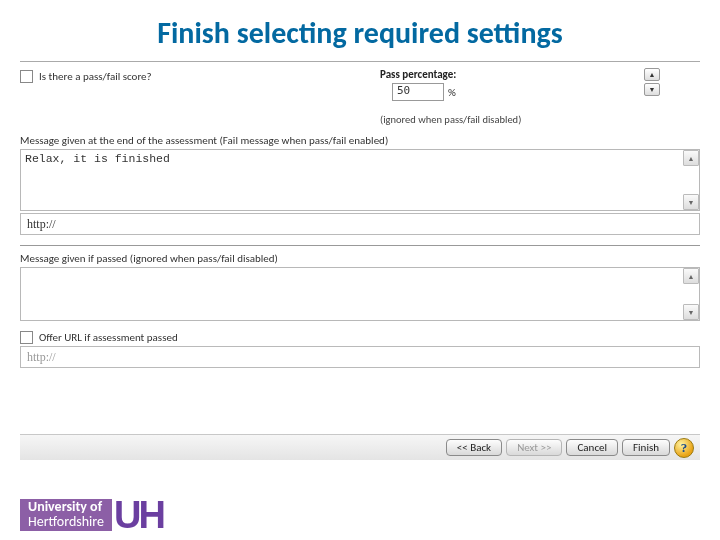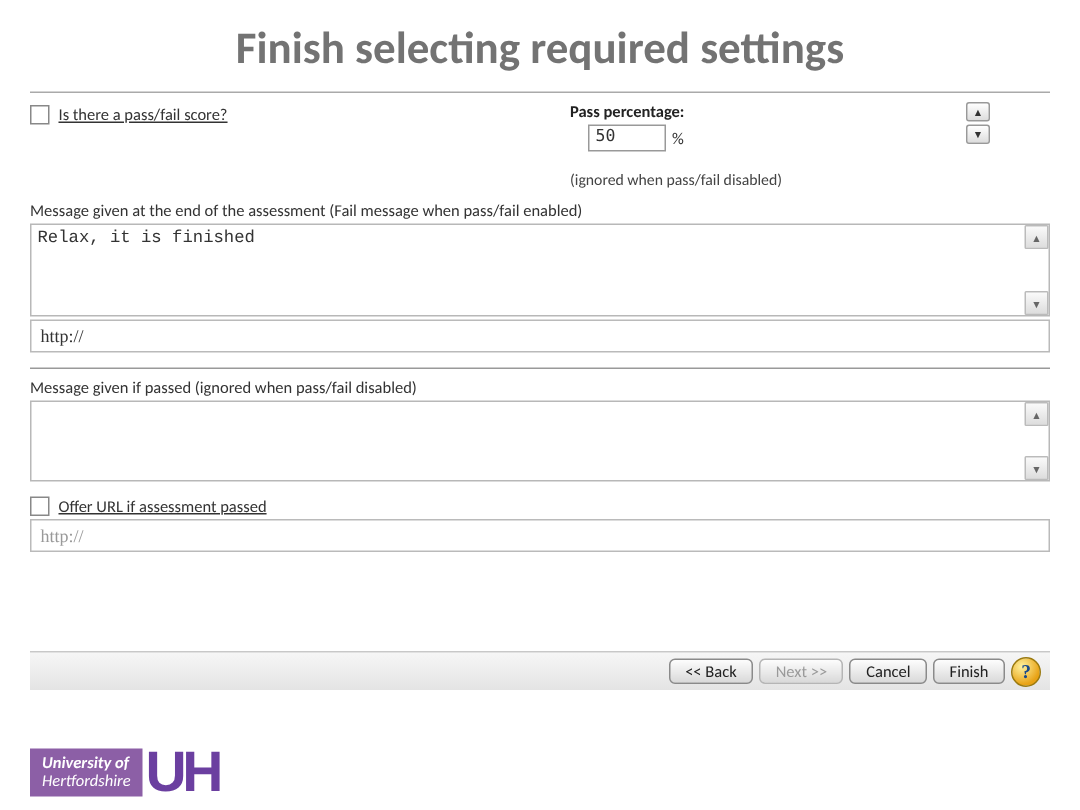--- a/index.html
+++ b/index.html
@@ -11,33 +11,33 @@
     font-size: 12px;
     color: #222;
     position: relative;
     overflow: hidden;
   }
   .slide-title {
     font-size: 30px;
     font-weight: 600;
     text-align: center;
     padding: 14px 0 10px 0;
-    color: #737373;
+    color: #0369a1;
   }
   .panel {
     border-top: 1px solid #aaa;
     margin: 0 20px;
     padding-top: 6px;
     height: 400px;
     position: relative;
     font-size: 11px;
     color: #333;
   }
   .row-top { position: relative; height: 58px; }
-  .chk-row { display: flex; align-items: center; gap: 6px; margin-top: 2px; text-decoration: underline; }
+  .chk-row { display: flex; align-items: center; gap: 6px; margin-top: 2px; }
   .chk {
     width: 13px; height: 13px; border: 1px solid #888; background: #fff;
     display: inline-block;
   }
   .pass-pct {
     position: absolute;
     left: 360px; top: -2px;
     width: 280px;
   }
   .pct-label { font-size: 11px; color: #222; font-weight: 600; }
@@ -127,22 +127,22 @@
   }
   .help-btn span { color: #1a4a8a; font-weight: bold; }
   .help-btn { background: radial-gradient(circle at 35% 30%, #fff3a0, #e8a215 70%); }
 
   .footer-logo {
     position: absolute;
     left: 20px; bottom: 0;
     height: 50px; display: flex; align-items: center;
   }
   .uh-band {
-    background: #8c5fa6; color: #fff; font-size: 11px; padding: 6px 8px;
-    line-height: 1.05; height: 32px; display: flex; flex-direction: column; justify-content: center; font-style: italic;
+    background: #8c5fa6; color: #fff; font-size: 14px; padding: 6px 8px;
+    line-height: 1.05; height: 32px; display: flex; flex-direction: column; justify-content: center;
   }
   .uh-band div:first-child { font-weight: 600; }
   .uh-mark {
     color: #6b3fa0; font-weight: 900; font-size: 38px;
     letter-spacing: -3px; margin-left: 2px; font-family: Arial, sans-serif;
   }
 </style>
 </head>
 <body>
 

